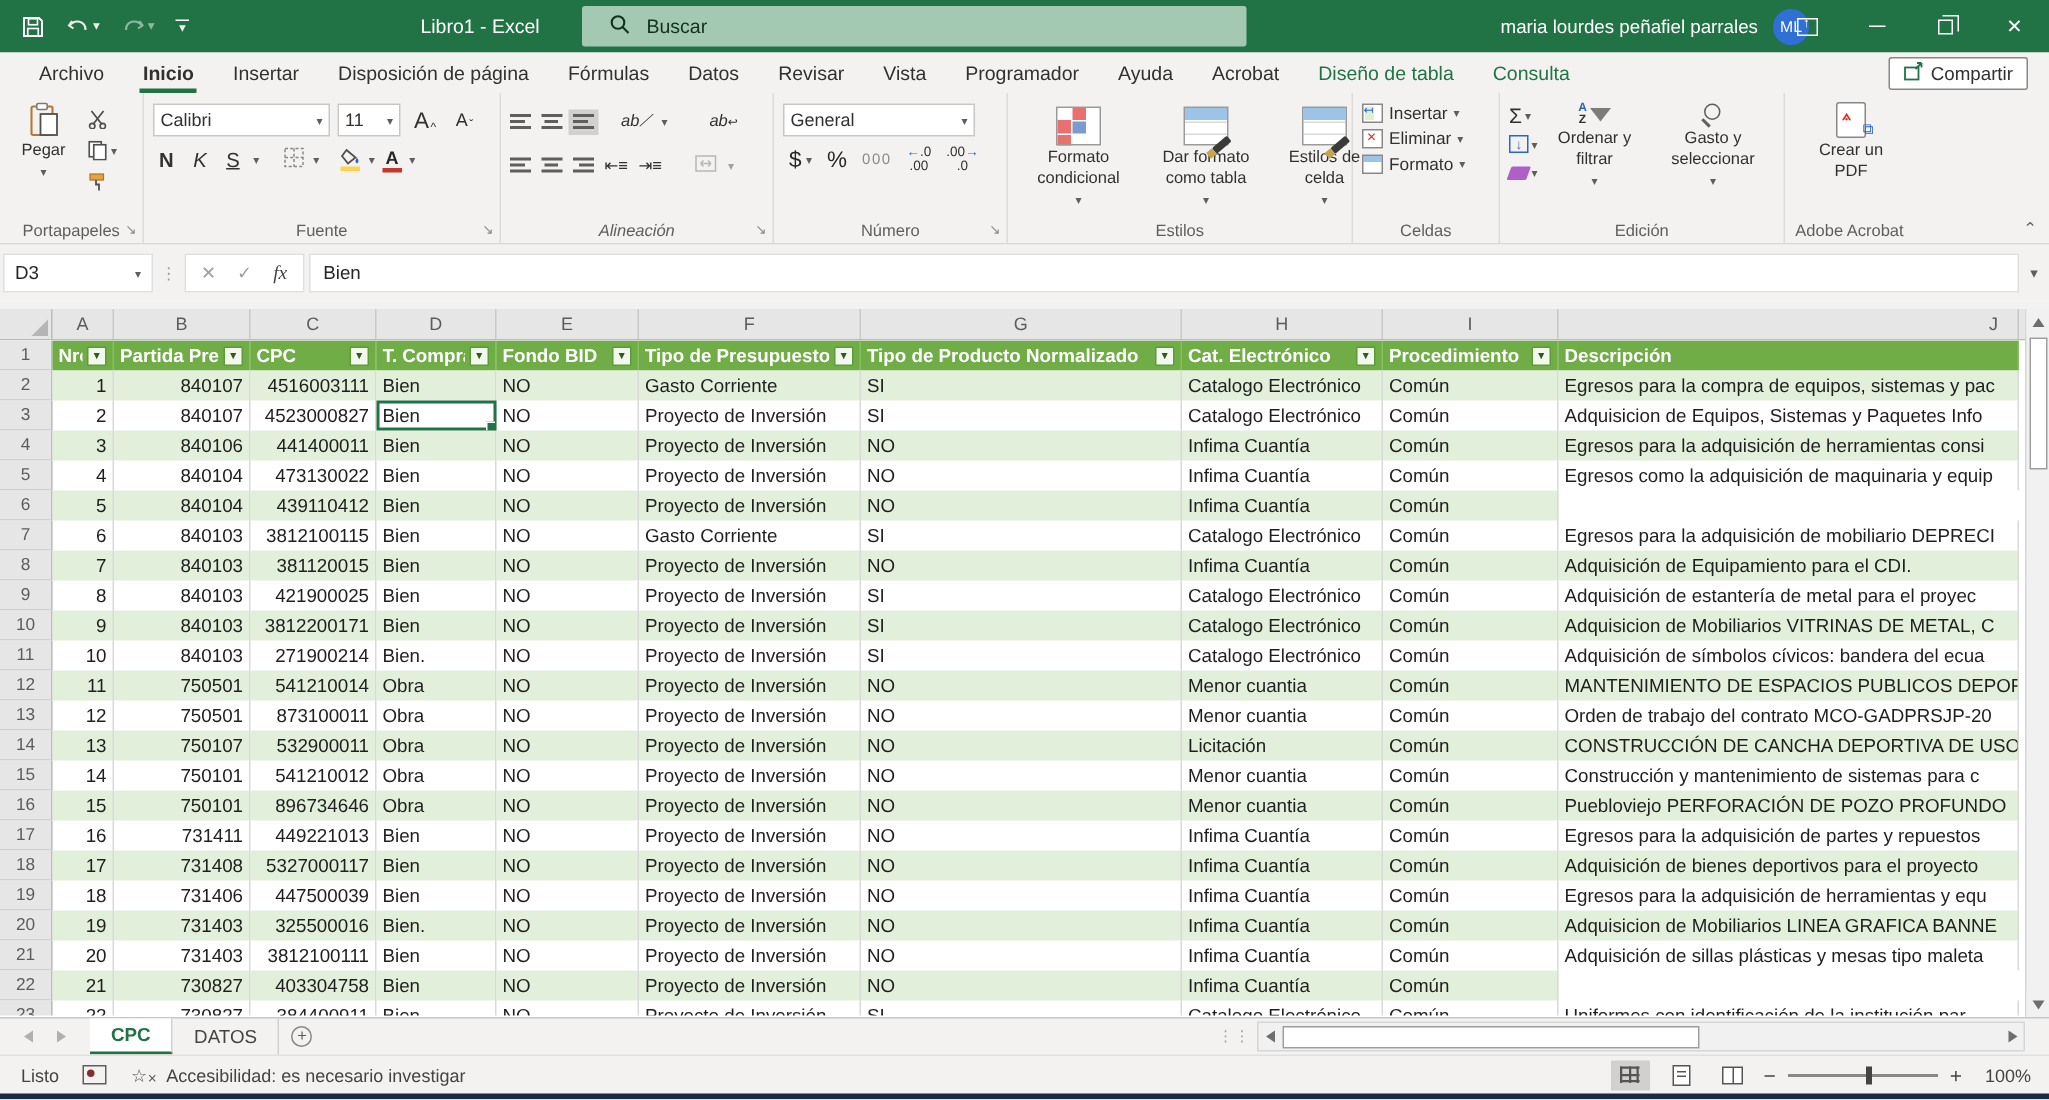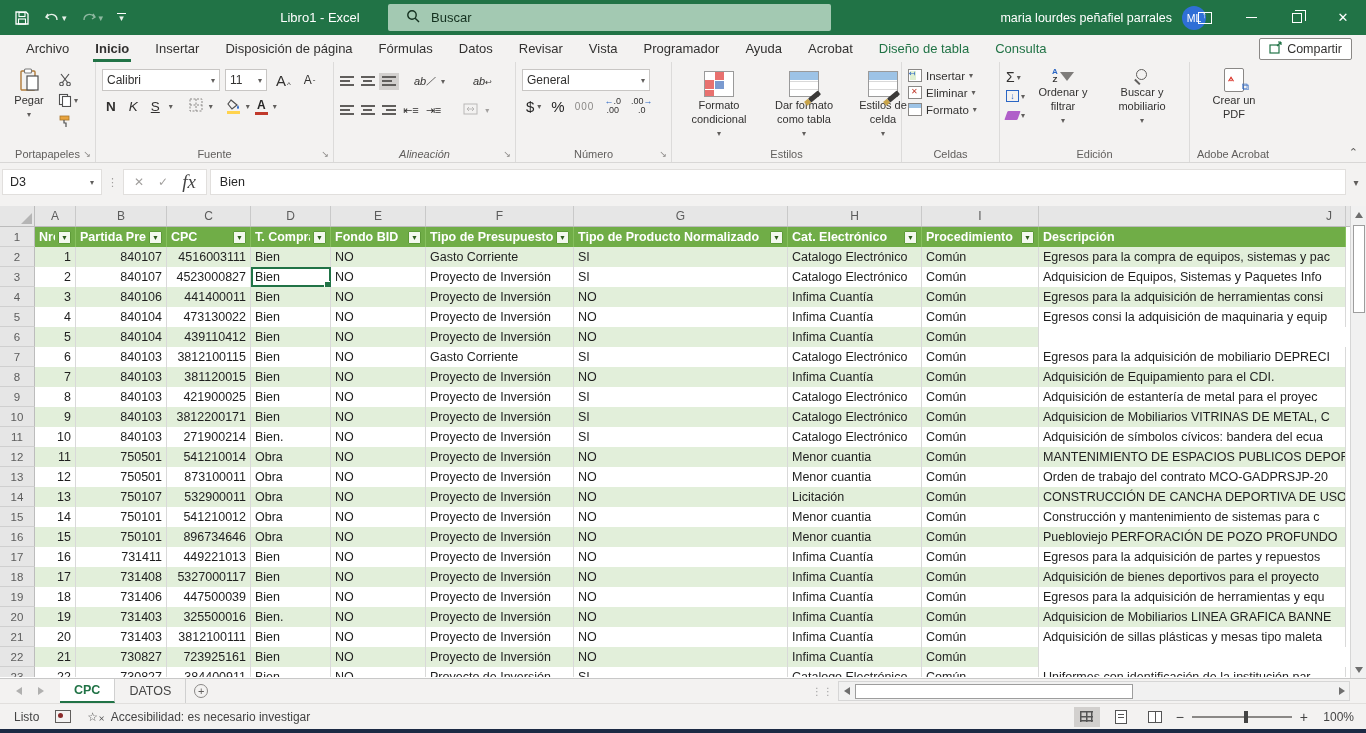--- a/index.html
+++ b/index.html
@@ -131,21 +131,21 @@
   .pdfpage { width:20px; height:24px; border:1.4px solid #8a8886; border-radius:2px; position:relative; background:#fff; }
   .pdfpage .pa { position:absolute; left:3px; top:3px; color:#d93025; font-size:10px; font-weight:bold; }
   .pdfpage .link { position:absolute; right:-6px; bottom:-2px; color:#2b66c4; font-size:10px; }
 
   
   .fbar { position:absolute; top:163px; left:0; width:1366px; height:38px; background:#f3f2f1; display:flex; align-items:center; }
   .namebox { width:100px; height:26px; background:#fff; border:1px solid #e1dfdd; margin-left:2px; display:flex; align-items:center; justify-content:space-between; padding:0 7px; font-size:12.5px; }
   .fb-dots { color:#a19f9d; padding:0 5px; font-size:11px; }
   .fb-btns { height:26px; background:#fff; border:1px solid #e1dfdd; display:flex; align-items:center; gap:14px; padding:0 10px; }
   .fb-x, .fb-ok { color:#a19f9d; font-size:12px; }
-  .fb-fx { font-style:italic; color:#444; font-family:"Liberation Serif",serif; font-size:19px; }
+  .fb-fx { font-style:italic; color:#444; font-family:"Liberation Serif",serif; font-size:13px; }
   .fb-input { flex:1; height:26px; background:#fff; border:1px solid #e1dfdd; margin-left:3px; display:flex; align-items:center; padding-left:9px; font-size:12.5px; }
   .fb-exp { width:20px; text-align:center; color:#605e5c; font-size:10px; }
 
   
   .sheetwrap { position:absolute; top:201px; left:0; width:1366px; height:477px; background:#fff; }
   .gridpad { height:5px; background:#f3f2f1; }
   .colheads { height:21px; display:flex; background:#e6e6e6; border-bottom:1px solid #bcbcbc; }
   .corner { width:35px; height:100%; border-right:1px solid #bcbcbc; position:relative; background:#e6e6e6; }
   .corner:after { content:""; position:absolute; right:2px; bottom:2px; border-left:11px solid transparent; border-bottom:11px solid #b5b5b5; }
   .chead { height:100%; display:flex; align-items:center; justify-content:center; font-size:12px; color:#5c5c5c; border-right:1px solid #c9c9c9; }
@@ -494,21 +494,21 @@
               <span style="color:#2b66c4;">A</span>
               <span>Z</span>
             </span>
             <span class="funnel"></span>
           </span>
         <span style="width:62px;">Ordenar y filtrar</span>
           <span class="caret-s">▾</span>
       </div>
       <div class="vbig">
         <span class="mag"></span>
-        <span style="width:76px;">Buscar y mobiliario</span>
+        <span style="width:76px;">Gasto y seleccionar</span>
           <span class="caret-s">▾</span>
       </div>
       <span class="glabel">Edición</span>
     </div>
 
     <div class="rgroup g-acrobat">
       <div class="vbig">
         <span class="pdfpage">
             <span class="pa">⟑</span>
             <span class="link">⧉</span>
@@ -657,21 +657,21 @@
           <div class="gut">5</div>
           <div class="cell num" style="width: 41px;">4</div>
           <div class="cell num" style="width: 91px;">840104</div>
           <div class="cell num" style="width: 84px;">473130022</div>
           <div class="cell" style="width: 80px;">Bien</div>
           <div class="cell" style="width: 95px;">NO</div>
           <div class="cell" style="width: 148px;">Proyecto de Inversión</div>
           <div class="cell" style="width: 214px;">NO</div>
           <div class="cell" style="width: 134px;">Infima Cuantía</div>
           <div class="cell" style="width: 117px;">Común</div>
-          <div class="cell" style="width: 307px;">Egresos consi la adquisición de maquinaria y equip</div>
+          <div class="cell" style="width: 307px;">Egresos como la adquisición de maquinaria y equip</div>
         </div>
         <div class="grow">
           <div class="gut">6</div>
           <div class="cell num band" style="width: 41px;">5</div>
           <div class="cell num band" style="width: 91px;">840104</div>
           <div class="cell num band" style="width: 84px;">439110412</div>
           <div class="cell band" style="width: 80px;">Bien</div>
           <div class="cell band" style="width: 95px;">NO</div>
           <div class="cell band" style="width: 148px;">Proyecto de Inversión</div>
           <div class="cell band" style="width: 214px;">NO</div>
@@ -870,21 +870,21 @@
           <div class="cell" style="width: 148px;">Proyecto de Inversión</div>
           <div class="cell" style="width: 214px;">NO</div>
           <div class="cell" style="width: 134px;">Infima Cuantía</div>
           <div class="cell" style="width: 117px;">Común</div>
           <div class="cell" style="width: 307px;">Adquisición de sillas plásticas y mesas tipo maleta</div>
         </div>
         <div class="grow">
           <div class="gut">22</div>
           <div class="cell num band" style="width: 41px;">21</div>
           <div class="cell num band" style="width: 91px;">730827</div>
-          <div class="cell num band" style="width: 84px;">723925161</div>
+          <div class="cell num band" style="width: 84px;">403304758</div>
           <div class="cell band" style="width: 80px;">Bien</div>
           <div class="cell band" style="width: 95px;">NO</div>
           <div class="cell band" style="width: 148px;">Proyecto de Inversión</div>
           <div class="cell band" style="width: 214px;">NO</div>
           <div class="cell band" style="width: 134px;">Infima Cuantía</div>
           <div class="cell band" style="width: 117px;">Común</div>
         </div>
         <div class="grow">
           <div class="gut">23</div>
           <div class="cell num" style="width: 41px;">22</div>

